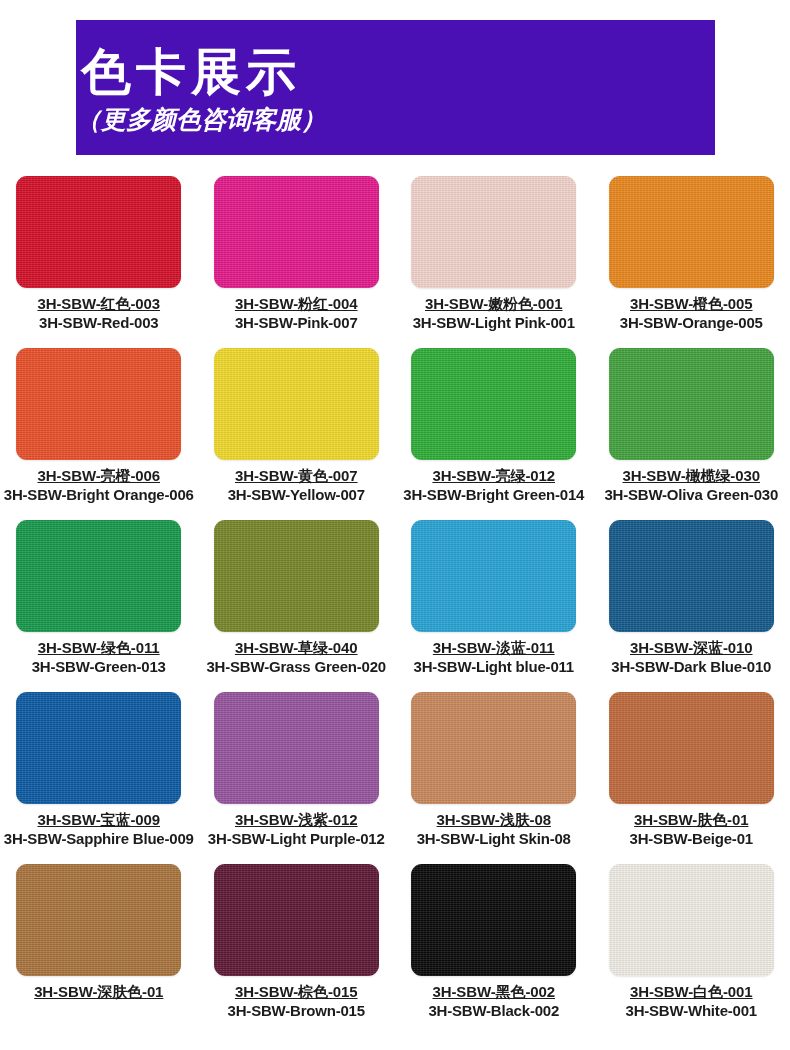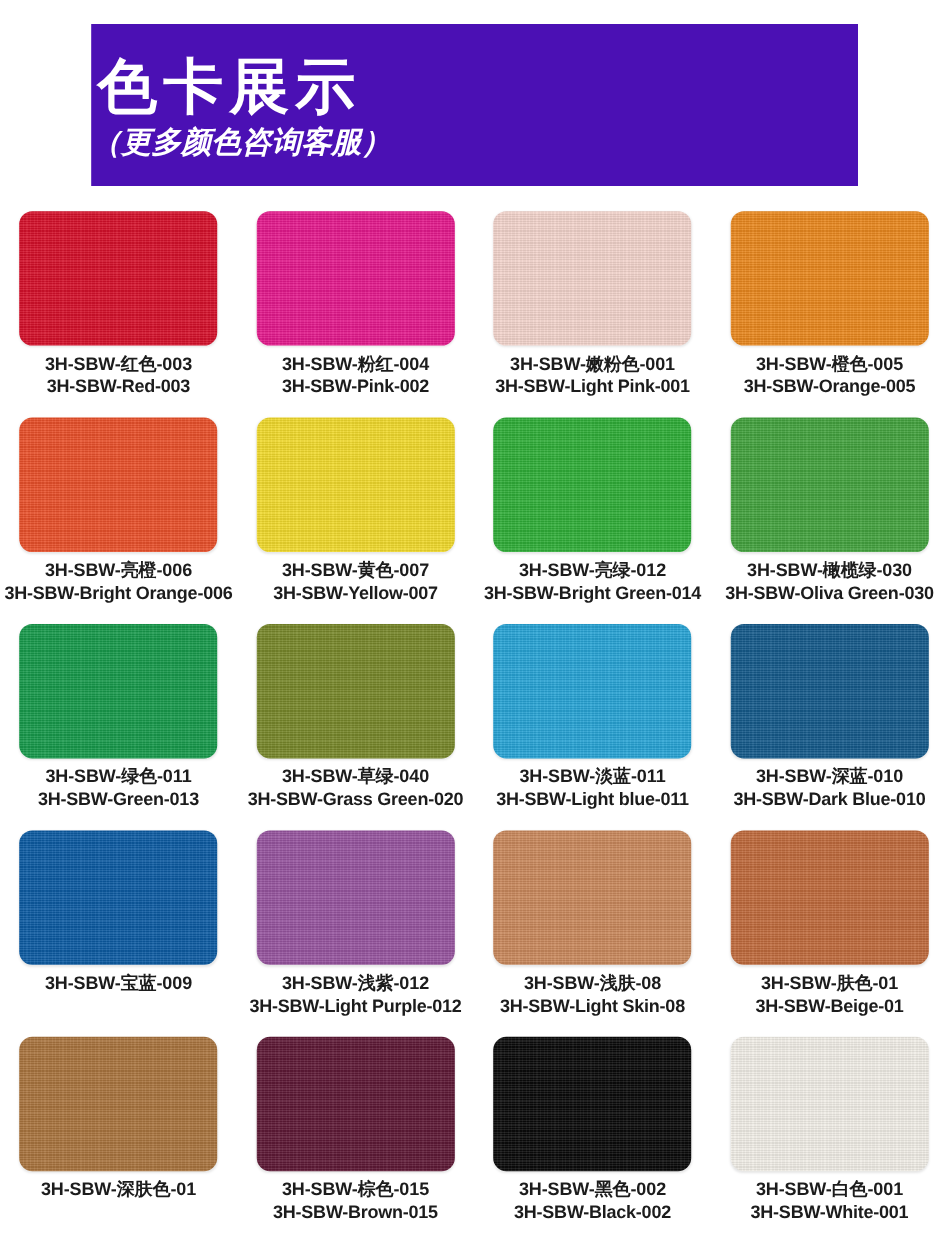--- a/index.html
+++ b/index.html
@@ -124,21 +124,21 @@
   }
 
   .label-cn, .label-en {
     display: block;
     color: #1c1c1c;
     font-size: 15px;
     font-weight: bold;
     white-space: nowrap;
   }
 
-  .label-cn { letter-spacing: -0.1px; }
+  .label-cn { letter-spacing: -0.1px; text-decoration: underline; }
   .label-en { letter-spacing: -0.2px; }
 
   
   .swatch-row .swatch-cell:first-child .labels {
     overflow: hidden;
   }
 </style>
 </head>
 <body>
 
@@ -159,21 +159,21 @@
             <span class="label-cn">3H-SBW-红色-003</span>
             <span class="label-en">3H-SBW-Red-003</span>
           </div>
         </div>
         <div class="swatch-cell">
           <div class="chip-wrap">
             <div class="chip" style="background: rgb(227, 25, 140);"></div>
           </div>
           <div class="labels">
             <span class="label-cn">3H-SBW-粉红-004</span>
-            <span class="label-en">3H-SBW-Pink-002</span>
+            <span class="label-en">3H-SBW-Pink-007</span>
           </div>
         </div>
         <div class="swatch-cell">
           <div class="chip-wrap">
             <div class="chip" style="background: rgb(242, 211, 203);"></div>
           </div>
           <div class="labels">
             <span class="label-cn">3H-SBW-嫩粉色-001</span>
             <span class="label-en">3H-SBW-Light Pink-001</span>
           </div>
@@ -264,20 +264,21 @@
           </div>
         </div>
       </div>
       <div class="swatch-row">
         <div class="swatch-cell">
           <div class="chip-wrap">
             <div class="chip" style="background: rgb(12, 91, 162);"></div>
           </div>
           <div class="labels">
             <span class="label-cn">3H-SBW-宝蓝-009</span>
+            <span class="label-en">3H-SBW-Sapphire Blue-009</span>
           </div>
         </div>
         <div class="swatch-cell">
           <div class="chip-wrap">
             <div class="chip" style="background: rgb(150, 84, 158);"></div>
           </div>
           <div class="labels">
             <span class="label-cn">3H-SBW-浅紫-012</span>
             <span class="label-en">3H-SBW-Light Purple-012</span>
           </div>

